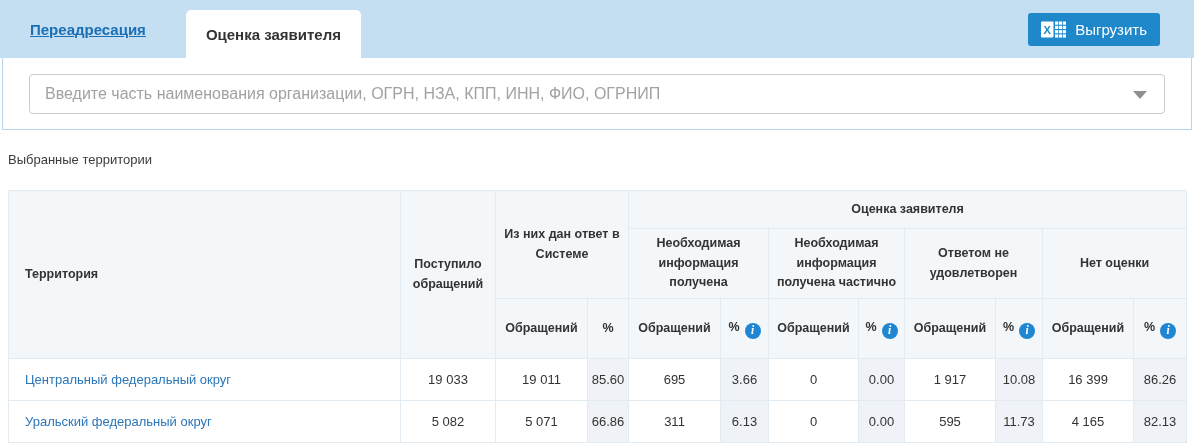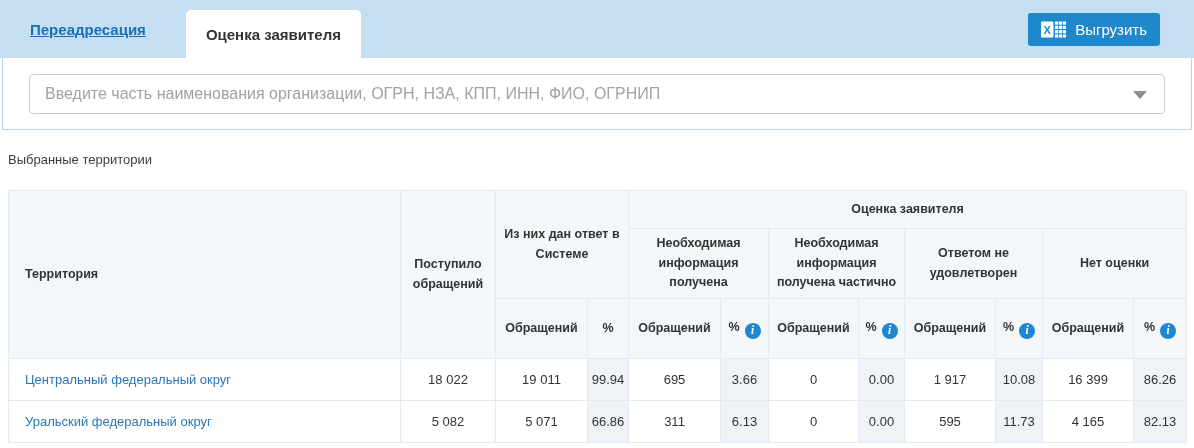--- a/index.html
+++ b/index.html
@@ -159,23 +159,23 @@
       <th class="pct-h"><span>%</span><span class="info-ic">i</span></th>
       <th>Обращений</th>
       <th class="pct-h"><span>%</span><span class="info-ic">i</span></th>
       <th>Обращений</th>
       <th class="pct-h"><span>%</span><span class="info-ic">i</span></th>
     </tr>
   </thead>
   <tbody>
     <tr>
       <td class="territory-c"><a class="terr-link">Центральный федеральный округ</a></td>
-      <td>18 022</td>
+      <td>19 033</td>
       <td>19 011</td>
-      <td class="pct">99.94</td>
+      <td class="pct">85.60</td>
       <td>695</td>
       <td class="pct">3.66</td>
       <td>0</td>
       <td class="pct">0.00</td>
       <td>1 917</td>
       <td class="pct">10.08</td>
       <td>16 399</td>
       <td class="pct">86.26</td>
     </tr>
     <tr>

